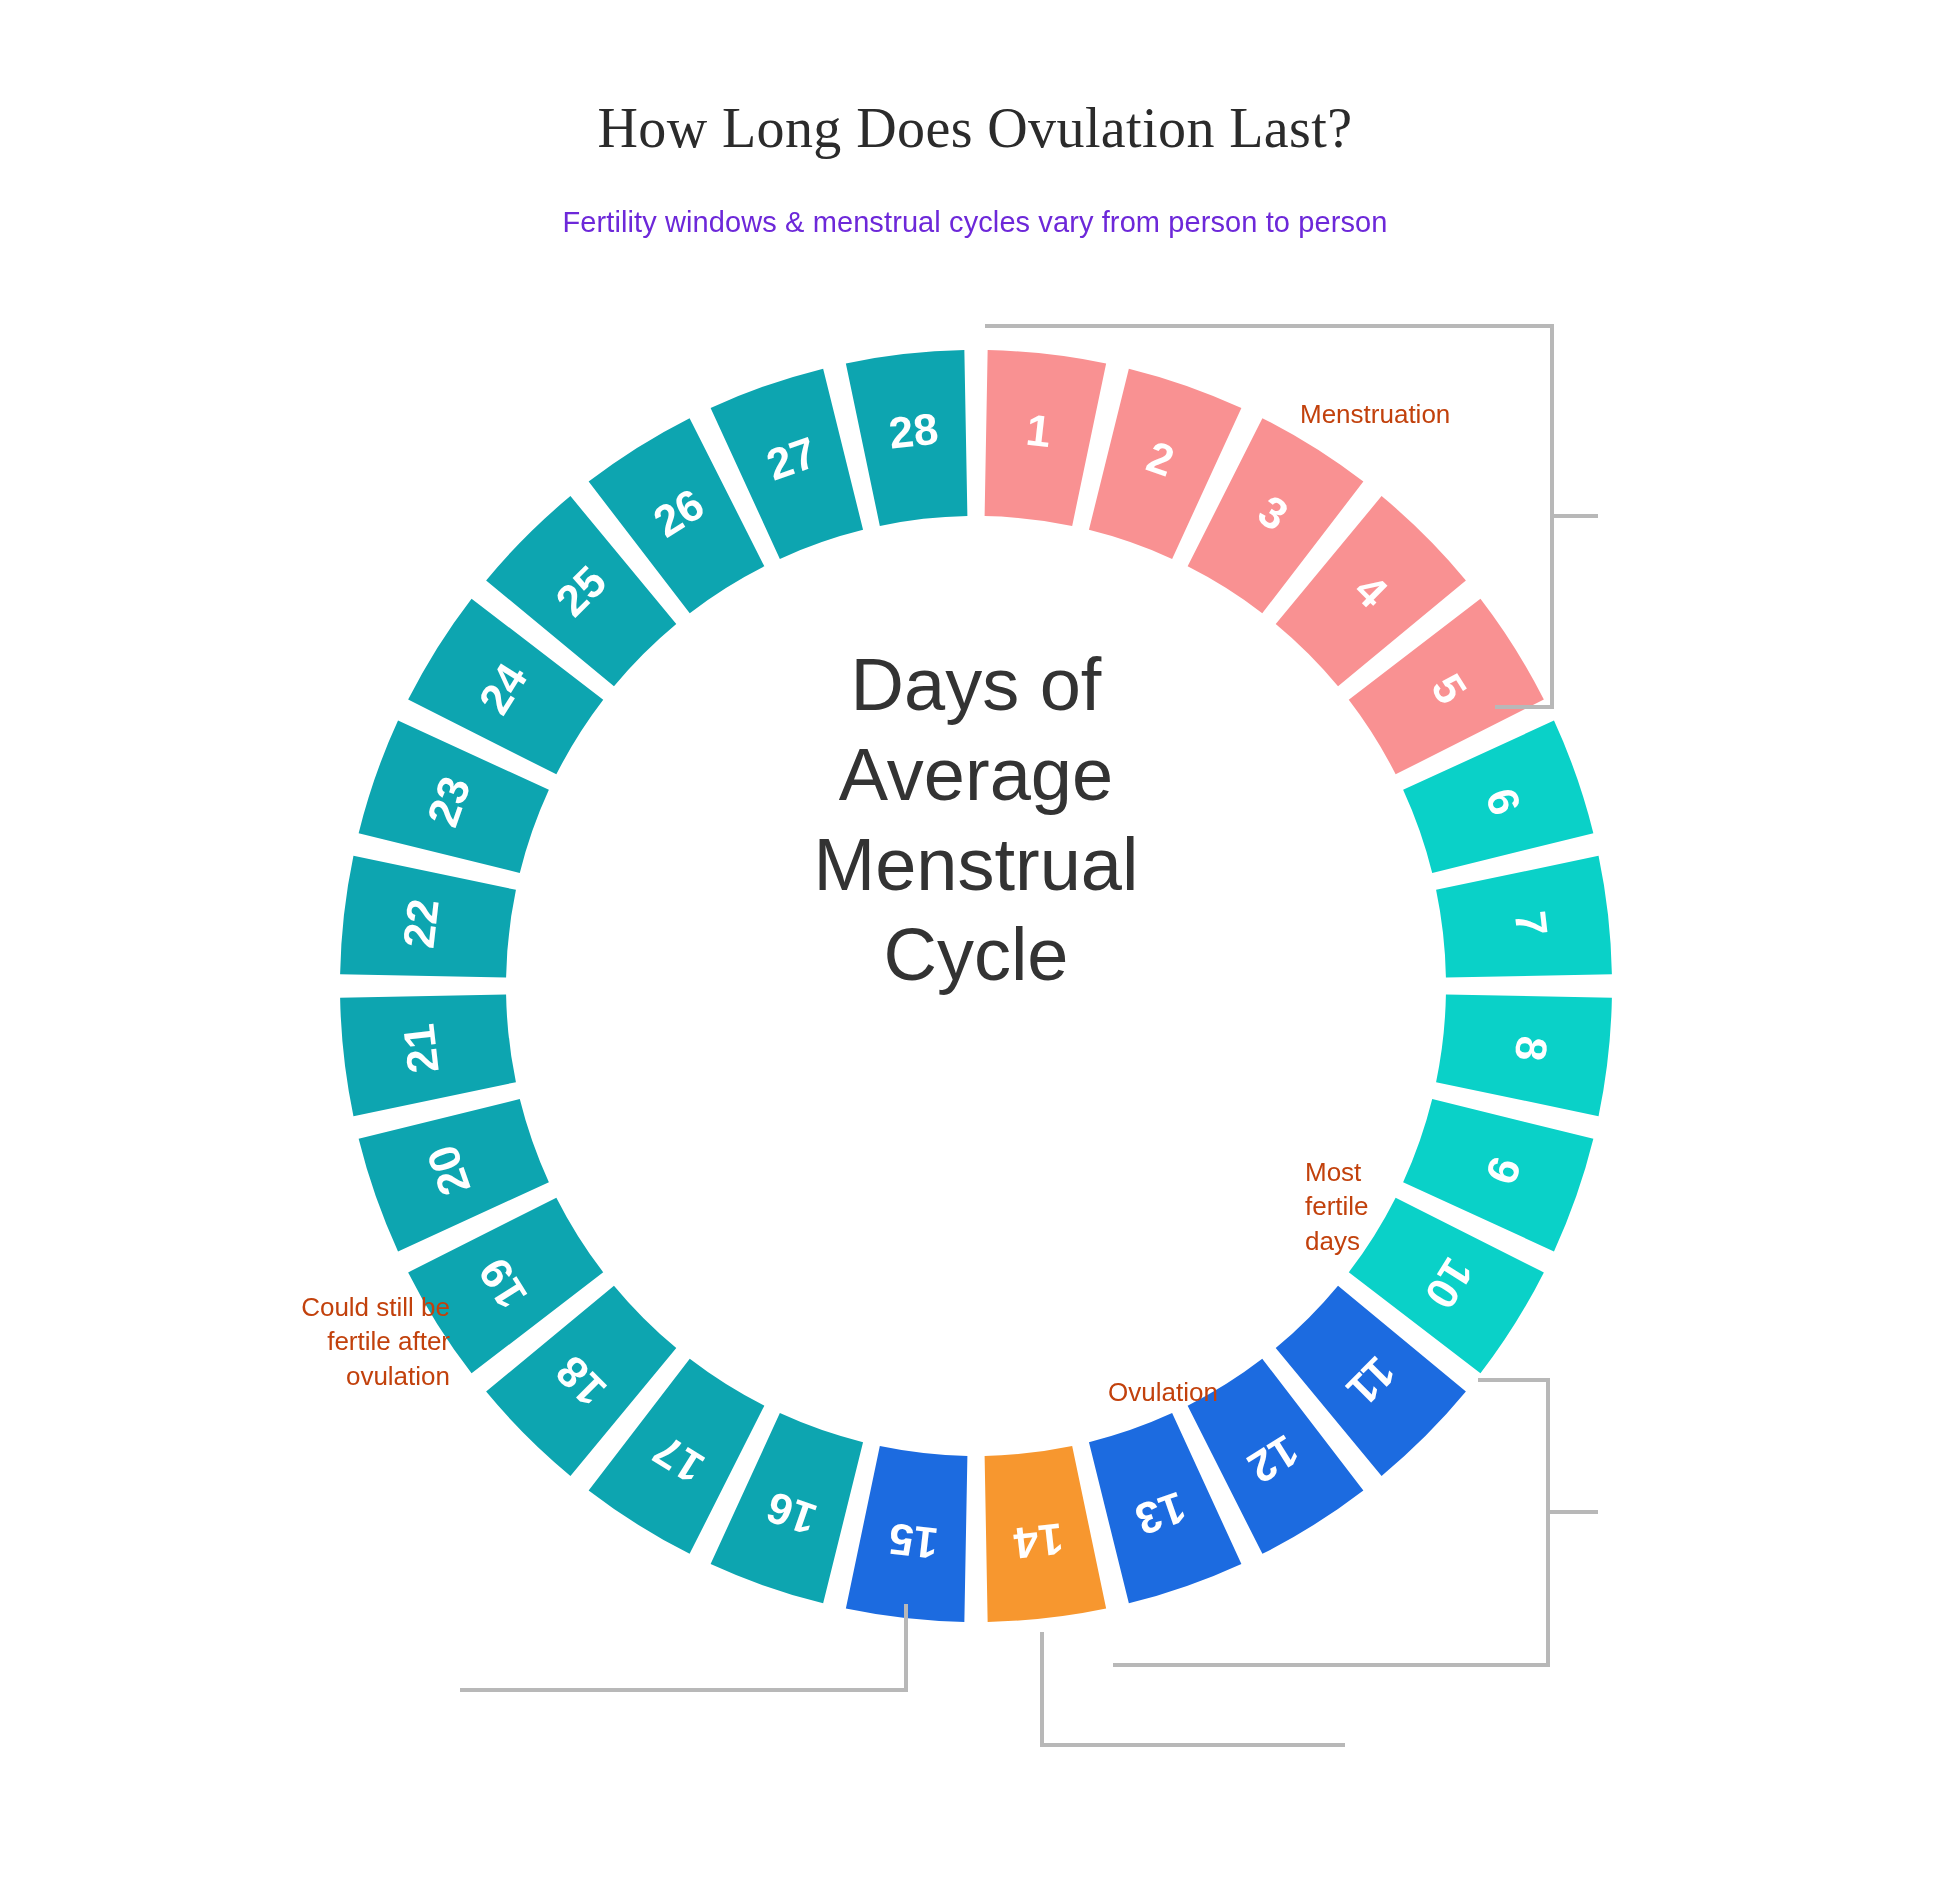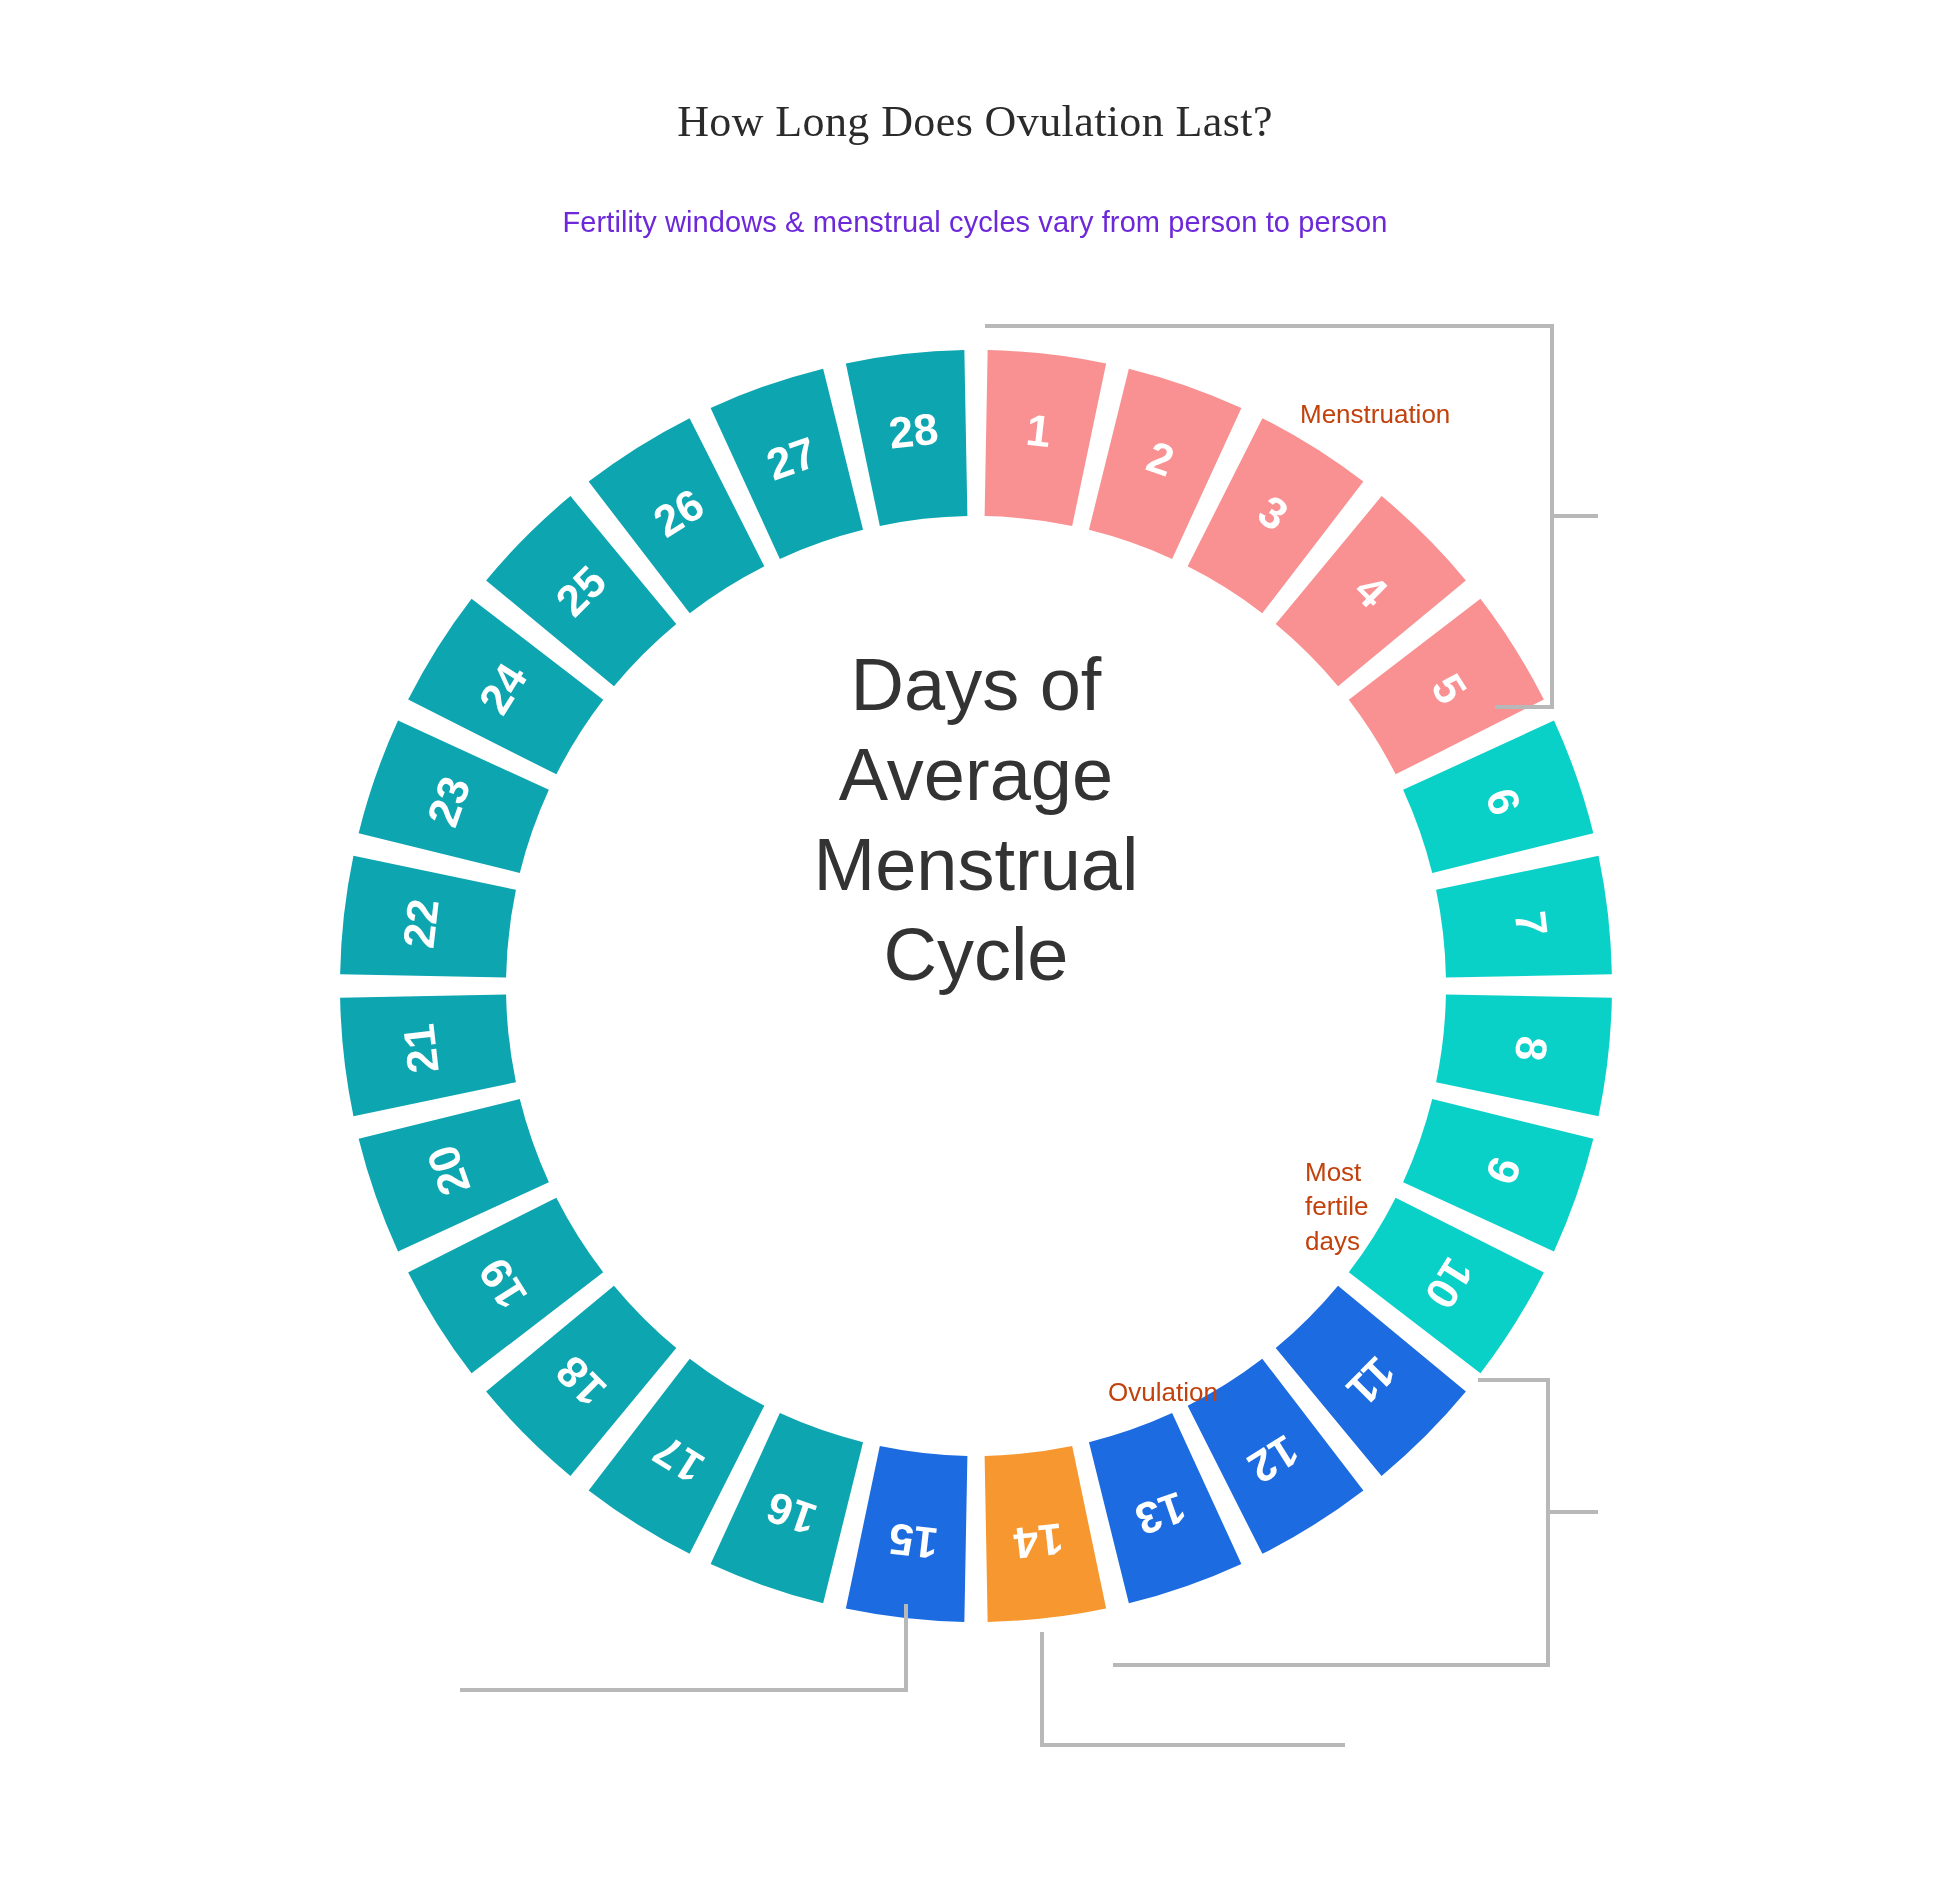--- a/index.html
+++ b/index.html
@@ -9,21 +9,21 @@
     font-family:"Liberation Sans", sans-serif;
     overflow:hidden;
     position:relative;
   }
   #root{position:absolute;inset:0;}
 
   .title{
     position:absolute;left:0;right:0;top:96px;
     text-align:center;
     font-family:"Liberation Serif", serif;
-    font-size:44px;
+    font-size:56px;
     font-weight:400;
     color:#2b2b2b;
     letter-spacing:0.4px;
   }
   .subtitle{
     position:absolute;left:0;right:0;top:206px;
     text-align:center;
     font-family:"Liberation Sans", sans-serif;
     font-size:29px;
     font-weight:400;
@@ -154,14 +154,17 @@
     <path class="leader" d="M 1042 1632 L 1042 1745 L 1345 1745"></path>
 
     <path class="leader" d="M 906 1604 L 906 1690 L 460 1690"></path>
   </svg>
 
   <div class="anno" id="anno-menstruation">Menstruation</div>
   <div class="anno" id="anno-most-fertile">Most
 fertile
 days</div>
   <div class="anno" id="anno-ovulation">Ovulation</div>
+  <div class="anno" id="anno-could-still">Could still be
+fertile after
+ovulation</div>
 
 </div>
 
 </body></html>

